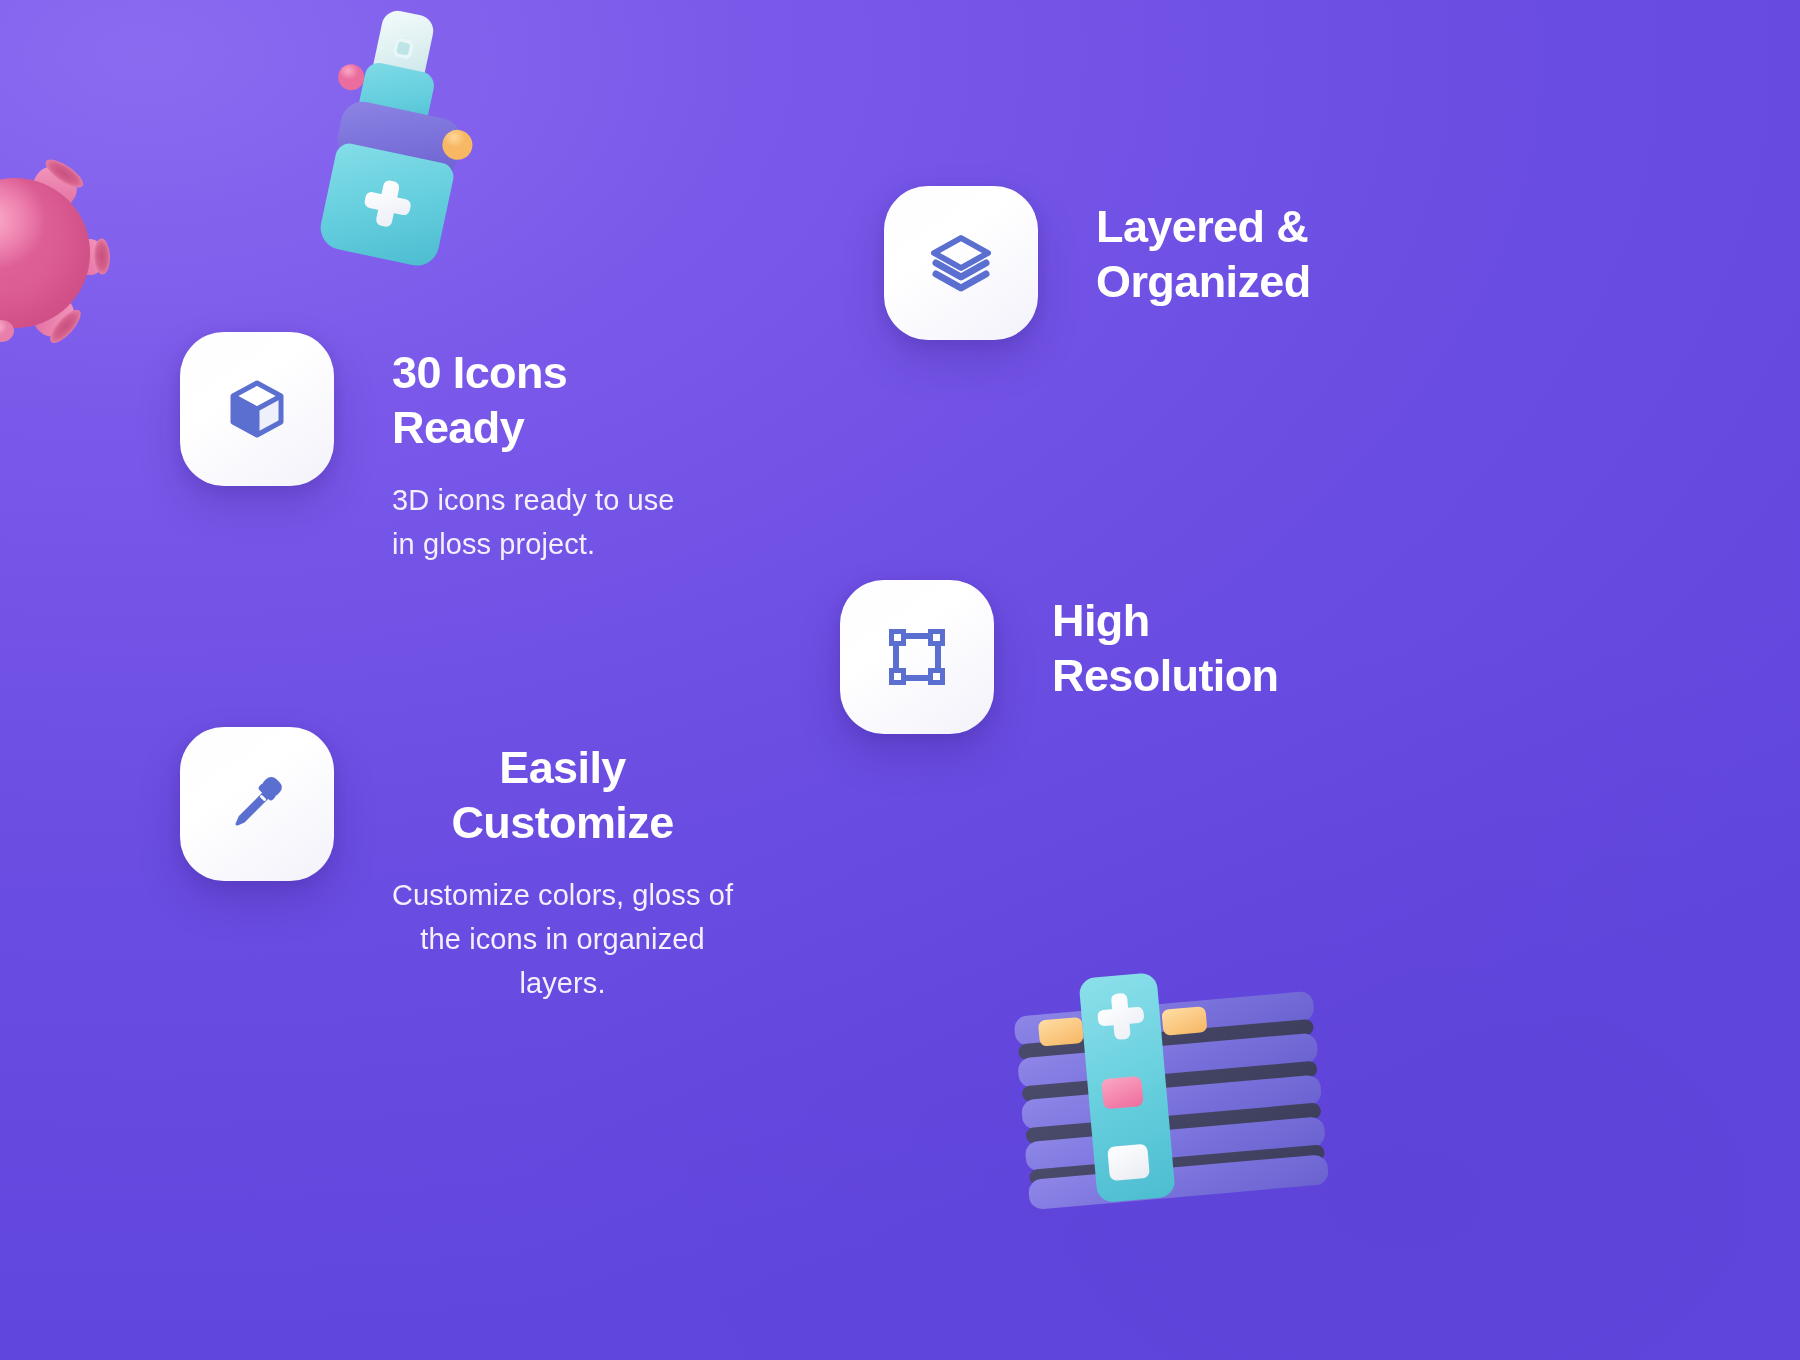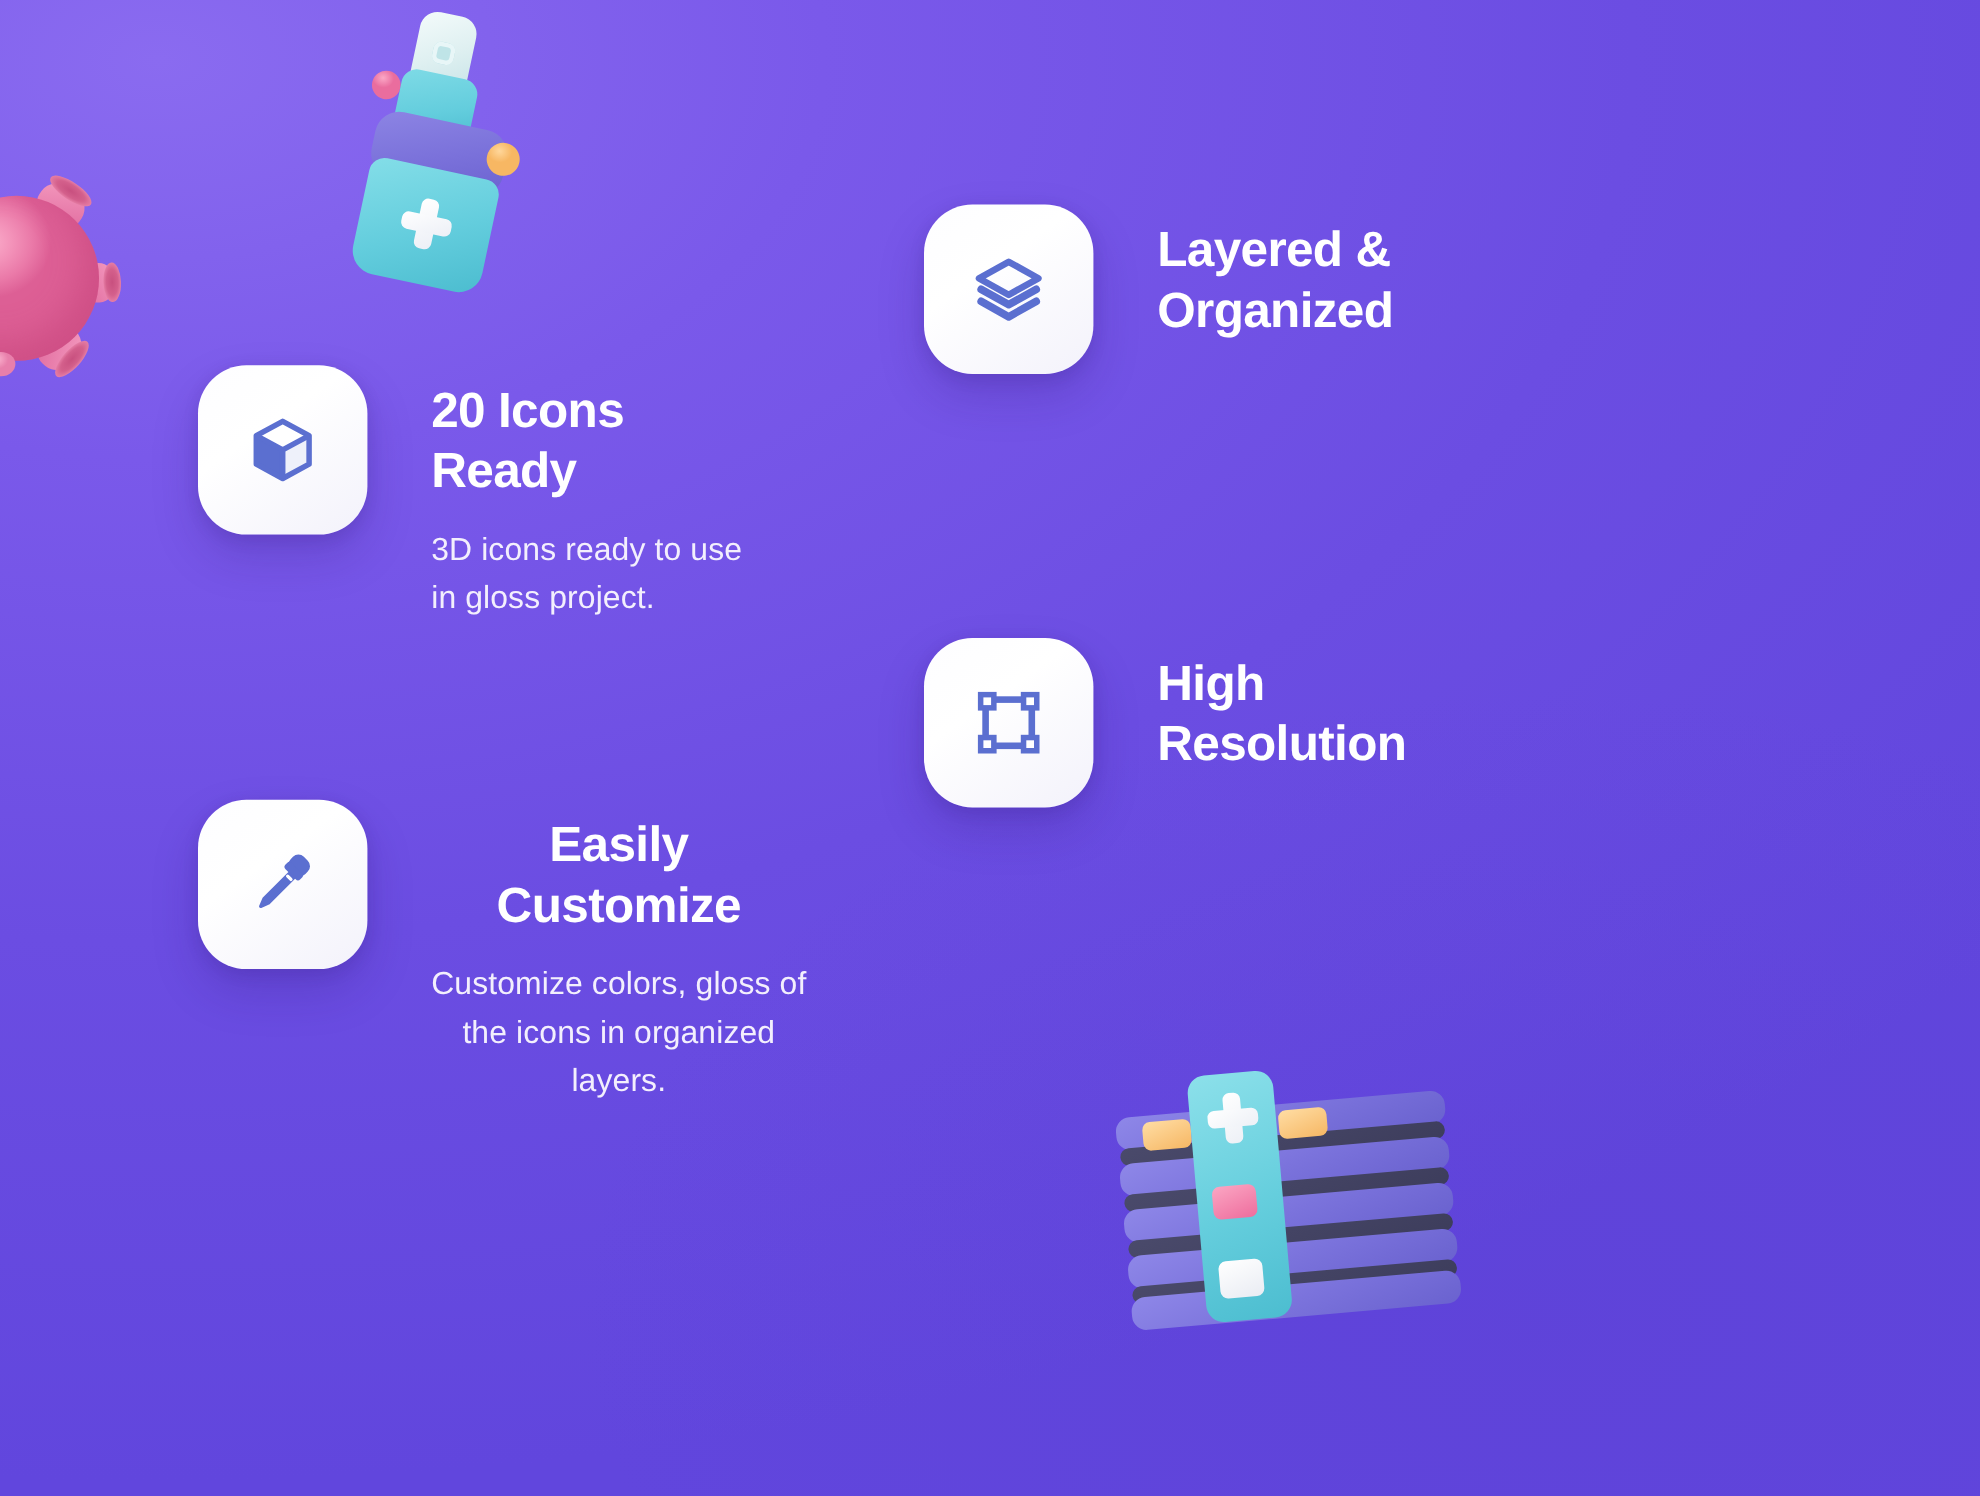--- a/index.html
+++ b/index.html
@@ -48,21 +48,21 @@
     color:#f3effd;
     font-size:29px;
     line-height:1.52;
     font-weight:400;
     letter-spacing:.1px;
     white-space:pre-line;
   }
 
   #feat-icons     { left:180px; top:332px; }
   #feat-customize { left:180px; top:727px;text-align:center; }
-  #feat-layered   { left:840px; top:186px; }
+  #feat-layered   { left:884px; top:186px; }
   #feat-highres   { left:840px; top:580px; }
 
   
   .art { position:absolute; pointer-events:none; }
 
   
   #art-virus { left:-78px; top:160px; width:200px; height:190px; }
   #art-virus .vbody{
     position:absolute; left:18px; top:18px; width:150px; height:150px;
     border-radius:50%;
@@ -210,21 +210,21 @@
       <svg width="64" height="64" viewBox="0 0 64 64" fill="none">
         <path d="M32 6 L56 19 L56 45 L32 58 L8 45 L8 19 Z" fill="#5b6fd0"></path>
         <path d="M32 6 L56 19 L32 32 L8 19 Z" fill="#ffffff"></path>
         <path d="M32 32 L56 19 L56 45 L32 58 Z" fill="#eef1fa"></path>
         <path d="M32 6 L56 19 L56 45 L32 58 L8 45 L8 19 Z" stroke="#5b6fd0" stroke-width="5" stroke-linejoin="round" fill="none"></path>
         <path d="M8 19 L32 32 L56 19 M32 32 L32 58" stroke="#5b6fd0" stroke-width="5" stroke-linejoin="round" fill="none"></path>
       </svg>
     </span>
   </div>
   <div class="ftext">
-    <div class="ftitle">20 Icons
+    <div class="ftitle">30 Icons
 Ready</div>
     <div class="fdesc">3D icons ready to use
 in gloss project.</div>
   </div>
 </div>
 
 <div class="feature" id="feat-customize">
   <div class="tile">
     <span>
       <svg width="60" height="60" viewBox="0 0 60 60" fill="none">

